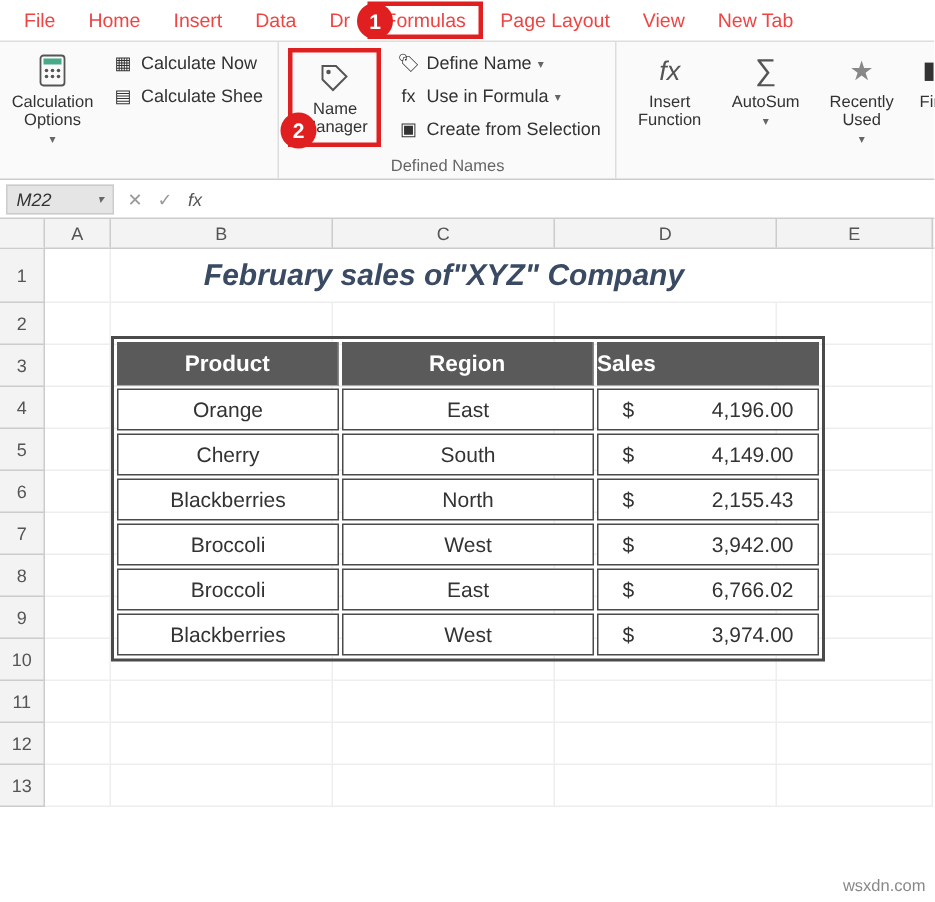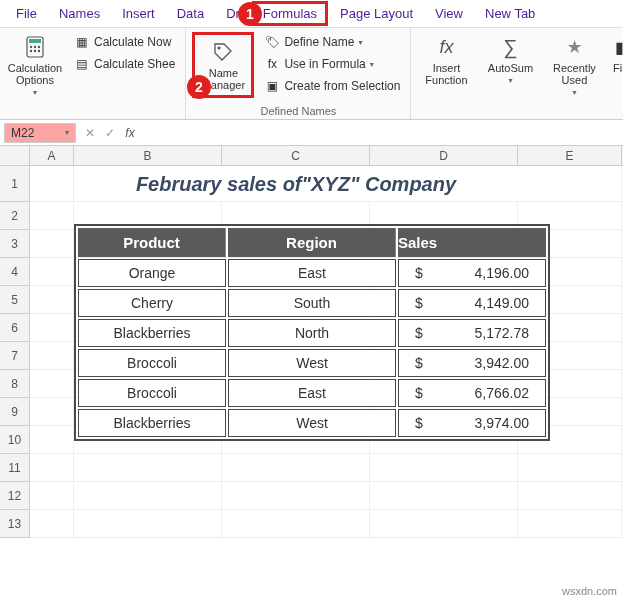--- a/index.html
+++ b/index.html
@@ -1,20 +1,20 @@
 <!DOCTYPE html>
 <html><head>
   <meta charset="utf-8">
   <style>
     * { box-sizing: border-box; margin: 0; padding: 0; font-family: "Segoe UI", Arial, sans-serif; }
     body { background: #fff; width: 623px; height: 601px; overflow: hidden; position: relative; font-size: 13px; color: #333; }
 
     
     .tabs { display: flex; align-items: center; height: 28px; padding: 0 6px; border-bottom: 1px solid #ddd; gap: 2px; }
-    .tab { padding: 4px 10px; font-size: 13px; color: #4c1d95; cursor: pointer; }
+    .tab { padding: 4px 10px; font-size: 13px; color: #ef4444; cursor: pointer; }
     .tab.active { border-bottom: 2px solid #7a7a7a; }
     .tab.highlighted { border: 3px solid #e02020; padding: 2px 8px; }
 
     
     .ribbon { display: flex; height: 92px; border-bottom: 1px solid #ccc; background: #fafafa; }
     .group { border-right: 1px solid #ddd; padding: 4px 6px 2px 6px; display: flex; flex-direction: column; justify-content: space-between; }
     .group-label { text-align: center; font-size: 11px; color: #666; padding-top: 2px; }
     .group-body { display: flex; gap: 6px; align-items: flex-start; flex: 1; }
 
     .big-btn { display: flex; flex-direction: column; align-items: center; width: 58px; text-align: center; font-size: 11px; color: #333; gap: 2px; cursor: pointer; padding: 2px; }
@@ -24,21 +24,21 @@
     .name-mgr-wrap { border: 3px solid #e02020; padding: 2px; }
 
     .icon-box { width: 26px; height: 26px; display: flex; align-items: center; justify-content: center; }
     .icon-sm { width: 16px; height: 16px; display: flex; align-items: center; justify-content: center; font-size: 12px; }
 
     
     .anno { position: absolute; width: 24px; height: 24px; border-radius: 50%; background: #e02020; color: #fff; font-weight: bold; display: flex; align-items: center; justify-content: center; font-size: 14px; z-index: 50; }
 
     
     .formula-bar { display: flex; align-items: center; height: 26px; border-bottom: 1px solid #ccc; background: #fff; }
-    .name-box { width: 72px; border: 1px solid #ccc; margin: 2px 4px; padding: 2px 6px; font-size: 12px; background: #fca5a5; display: flex; align-items: center; justify-content: space-between; }
+    .name-box { width: 72px; border: 1px solid #ccc; margin: 2px 4px; padding: 2px 6px; font-size: 12px; background: #e5e5e5; display: flex; align-items: center; justify-content: space-between; font-style: italic; }
     .fb-btn { width: 20px; text-align: center; color: #999; font-size: 12px; }
     .fx-input { flex: 1; padding: 2px 6px; font-size: 12px; border: none; outline: none; }
 
     
     .sheet { position: relative; }
     .colheaders { display: flex; height: 20px; background: #f3f3f3; border-bottom: 1px solid #ccc; }
     .corner { width: 30px; border-right: 1px solid #ccc; background: #f3f3f3; }
     .ch { border-right: 1px solid #ccc; text-align: center; font-size: 12px; color: #555; line-height: 20px; }
     .chA { width: 44px; } .chB { width: 148px; } .chC { width: 148px; } .chD { width: 148px; } .chE { width: 104px; }
 
@@ -68,21 +68,21 @@
     .chev { font-size: 8px; color: #666; }
   </style>
 </head>
 <body>
 
 <div class="anno" style="left:238px; top:2px;">1</div>
 <div class="anno" style="left:187px; top:75px;">2</div>
 
 <div class="tabs">
   <div class="tab">File</div>
-  <div class="tab">Names</div>
+  <div class="tab">Home</div>
   <div class="tab">Insert</div>
   <div class="tab">Data</div>
   <div class="tab">Dr</div>
   <div class="tab active highlighted">Formulas</div>
   <div class="tab">Page Layout</div>
   <div class="tab">View</div>
   <div class="tab">New Tab</div>
 </div>
 
 <div class="ribbon">
@@ -332,21 +332,21 @@
               <span>4,149.00</span>
             </div>
           </td>
         </tr>
         <tr>
           <td class="colB">Blackberries</td>
           <td class="colC">North</td>
           <td class="colD">
             <div class="sales-cell">
               <span>$</span>
-              <span>5,172.78</span>
+              <span>2,155.43</span>
             </div>
           </td>
         </tr>
         <tr>
           <td class="colB">Broccoli</td>
           <td class="colC">West</td>
           <td class="colD">
             <div class="sales-cell">
               <span>$</span>
               <span>3,942.00</span>

